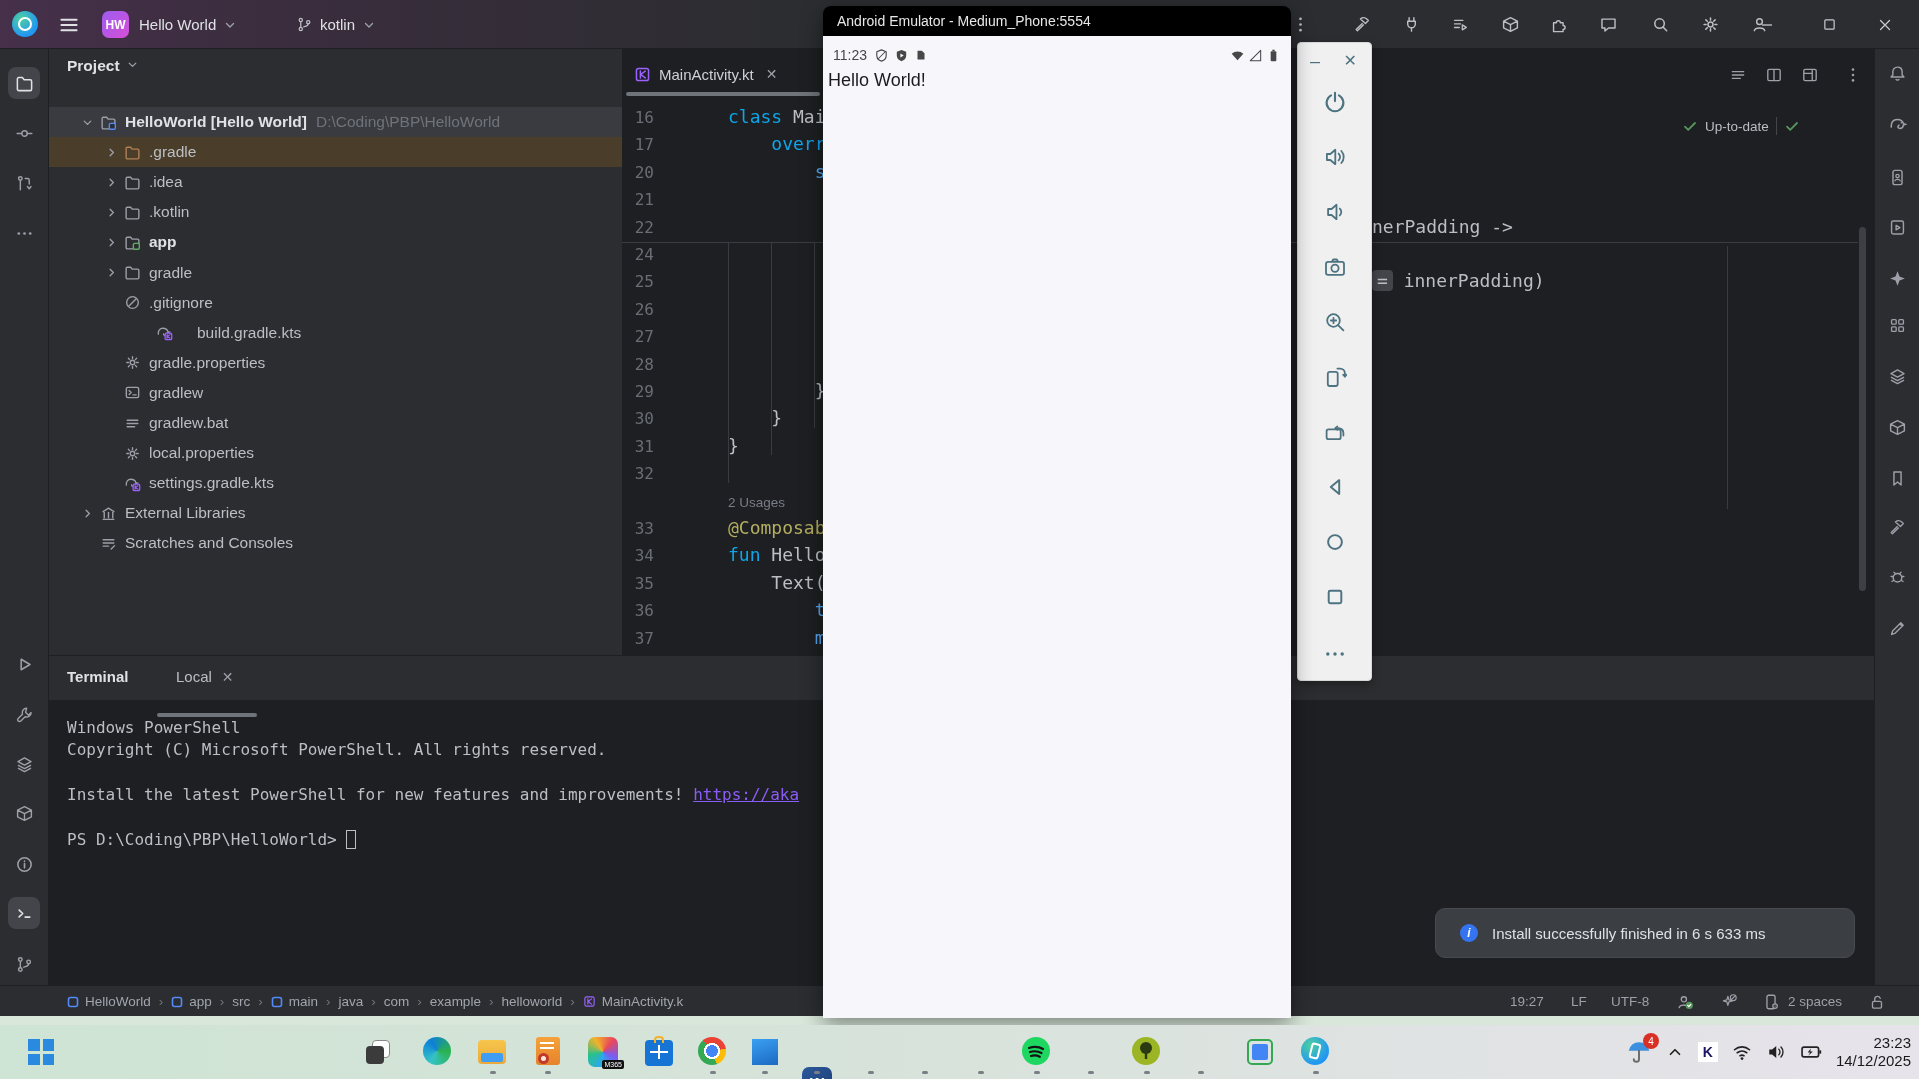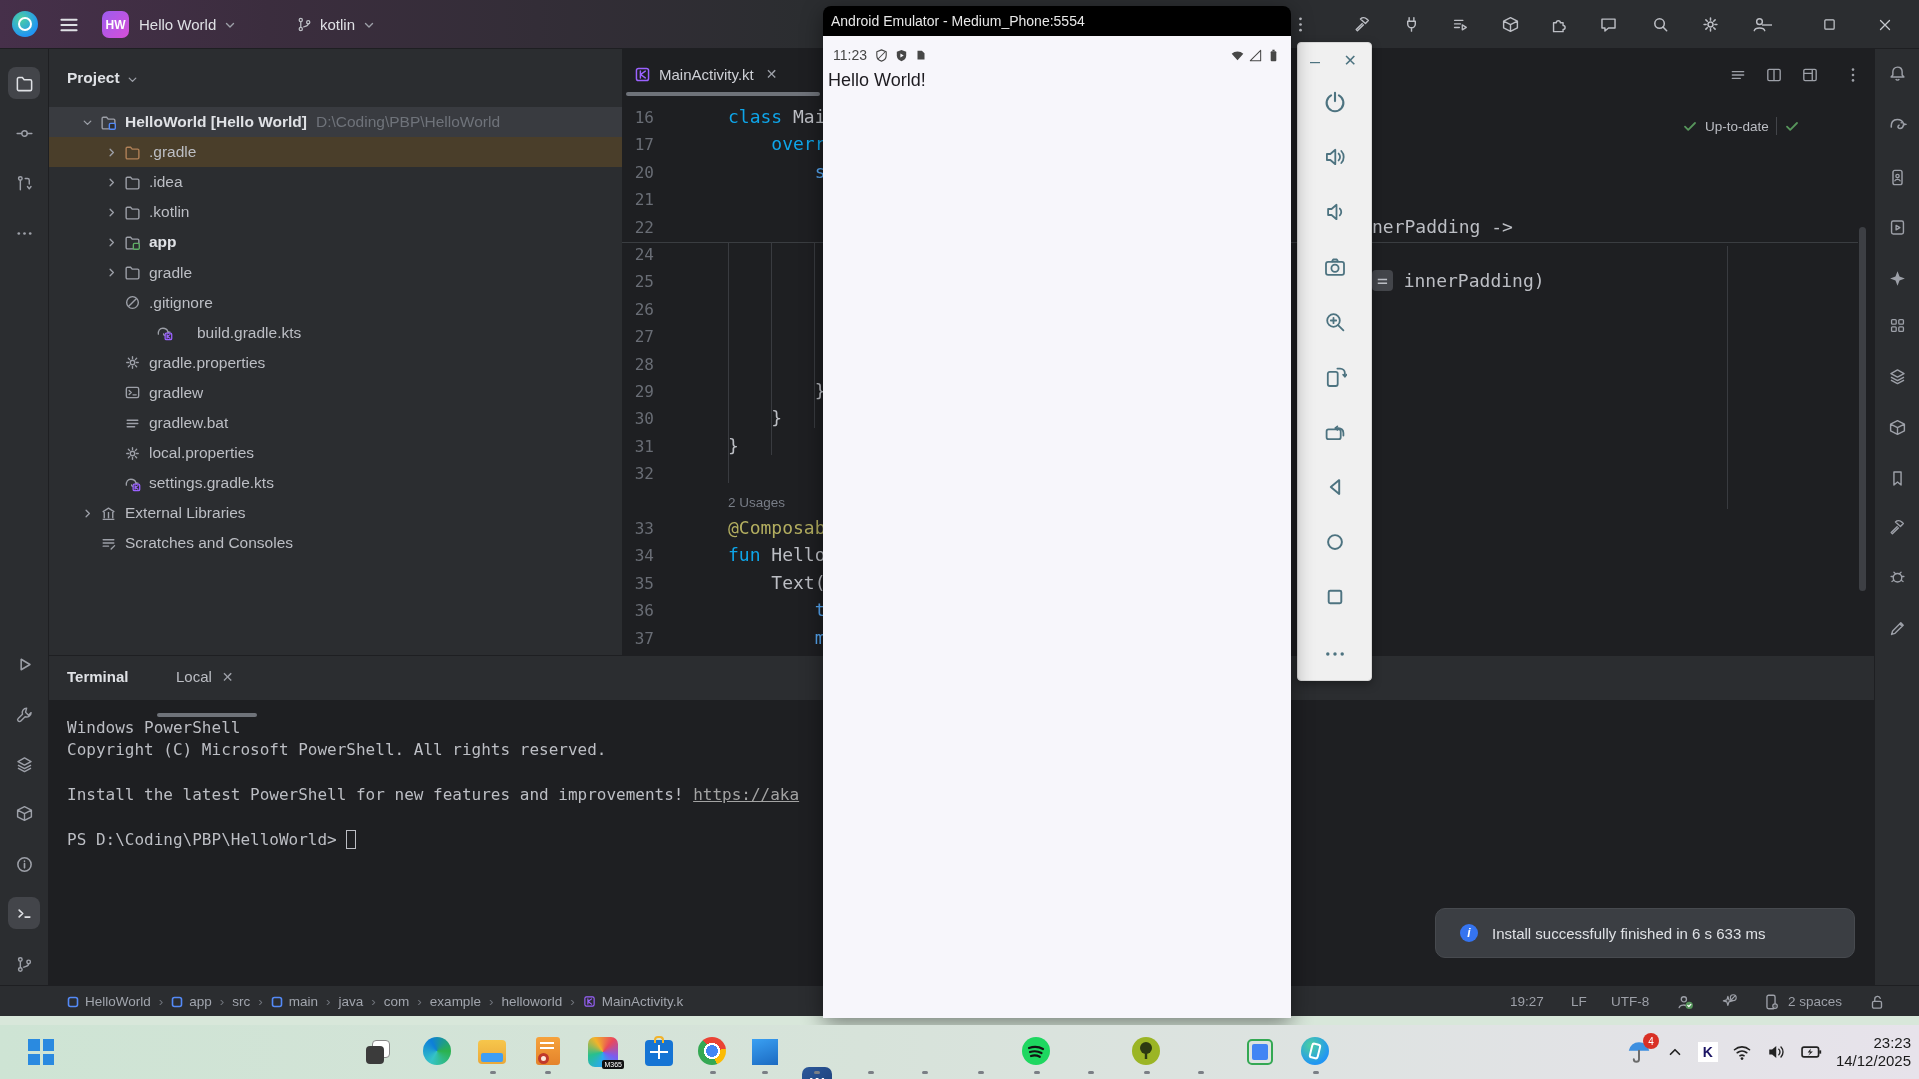--- a/index.html
+++ b/index.html
@@ -23,21 +23,21 @@
   .winbtn { position:absolute; top:0; width:46px; height:49px; display:flex; align-items:center; justify-content:center; color:#c6c9ce; }
 
   
   #left-strip { left:0; top:49px; width:49px; height:936px; background:#2b2d30; border-right:1px solid #1e1f22; z-index:4; }
   #right-strip { left:1874px; top:49px; width:45px; height:936px; background:#2b2d30; border-left:1px solid #1e1f22; z-index:4; }
   .strip-ic { position:absolute; width:32px; height:32px; border-radius:8px; display:flex; align-items:center; justify-content:center; color:#9da0a8; }
   .strip-ic.active { background:#43454a; color:#dfe1e5; }
 
   
   #project { left:49px; top:49px; width:573px; height:606px; background:#2b2d30; z-index:3; }
-  #proj-header { position:absolute; left:18px; top:8px; height:30px; display:flex; align-items:flex-end; gap:5px; color:#dfe1e5; font-size:15.5px; font-weight:bold; }
+  #proj-header { position:absolute; left:18px; top:8px; height:30px; display:flex; align-items:flex-start; gap:5px; color:#dfe1e5; font-size:15.5px; font-weight:bold; }
   .trow { position:absolute; left:0; width:573px; height:30px; display:flex; align-items:center; font-size:15.5px; color:#bcbec4; white-space:nowrap; }
   .trow .chev { width:22px; display:flex; justify-content:center; color:#9da0a8; flex:0 0 22px; }
   .trow .ticon { width:20px; margin-right:7px; display:flex; justify-content:center; color:#9da0a8; flex:0 0 20px; }
   .trow.sel-gray { background:#393b40; }
   .trow.sel-brown { background:#4a3e2a; }
   .tpath { color:#6f737a; margin-left:9px; }
 
   
   #editor { left:622px; top:49px; width:1252px; height:606px; background:#1e1f22; z-index:2; overflow:hidden; }
   #tab { position:absolute; left:12px; top:10px; height:30px; display:flex; align-items:center; gap:8px; color:#ced0d6; font-size:15px; }
@@ -55,37 +55,37 @@
   #ed-scroll { position:absolute; left:1237px; top:178px; width:7px; height:364px; border-radius:4px; background:#4a4d52; opacity:.7; }
 
   
   #terminal { left:49px; top:655px; width:1825px; height:330px; background:#1e1f22; border-top:1px solid #1e1f22; z-index:2; }
   #term-head { position:absolute; left:0; top:0; width:100%; height:44px; background:#2b2d30; }
   #term-title { position:absolute; left:18px; top:12px; font-size:15px; font-weight:bold; color:#dfe1e5; }
   #term-tab { position:absolute; left:127px; top:12px; font-size:15px; color:#bcbec4; display:flex; gap:10px; align-items:center; }
   #term-tab .x { color:#9da0a8; font-size:14px; }
   #term-underline { position:absolute; left:108px; top:57px; width:100px; height:4px; border-radius:2px; background:#6f737a; }
   .tline { position:absolute; left:18px; font-family:"DejaVu Sans Mono", monospace; font-size:16px; color:#bcbec4; white-space:pre; }
-  .tlink { color:#a3a3a3; text-decoration:underline; }
+  .tlink { color:#8b5cf6; text-decoration:underline; }
   .cursor { display:inline-block; width:10px; height:19px; border:1.4px solid #bcbec4; vertical-align:-4px; }
 
   
   #statusbar { left:0; top:985px; width:1919px; height:31px; background:#2b2d30; border-top:1px solid #1e1f22; z-index:6; }
   #crumbs { position:absolute; left:67px; top:0; height:31px; display:flex; align-items:center; gap:8px; font-size:13.5px; color:#a1a5ad; white-space:nowrap; }
   .crumb { display:flex; align-items:center; gap:6px; }
   .crumb-sep { color:#6f737a; }
   .sb-right { position:absolute; top:0; height:31px; display:flex; align-items:center; color:#9da0a8; font-size:13.5px; }
 
   #desktop-sliver { left:0; top:1016px; width:1919px; height:9px; background:#d8e7da; z-index:6; }
 
   
   #emu { left:823px; top:6px; width:468px; height:1012px; z-index:50;
     box-shadow:0 6px 22px rgba(0,0,0,.45); border-radius:8px 8px 0 0; }
   #emu-title { position:absolute; left:0; top:0; width:100%; height:30px; background:#000;
-    border-radius:8px 8px 0 0; color:#e8e8e8; font-size:14px; display:flex; align-items:center; padding-left:8px; }
+    border-radius:8px 8px 0 0; color:#e8e8e8; font-size:14px; display:flex; align-items:center; padding-left:14px; }
   #emu-screen { position:absolute; left:0; top:30px; width:100%; height:982px; background:#f7f6fb; }
   #emu-status { position:absolute; left:0; top:8px; width:100%; height:22px; display:flex; align-items:center; padding:0 10px; color:#474747; font-size:14px; }
   #emu-hello { position:absolute; left:5px; top:34px; font-size:18px; color:#1d1b20; }
 
   
   #emupanel { left:1297px; top:42px; width:75px; height:639px; background:#f0f0f0; border:1px solid #d7d7d7;
     border-radius:4px; z-index:49; box-shadow:0 3px 10px rgba(0,0,0,.35); }
   .emu-ic { position:absolute; left:50%; transform:translateX(-50%); width:30px; height:30px; color:#4d7380; display:flex; align-items:center; justify-content:center; }
   #emu-min { position:absolute; left:12px; top:8px; color:#4d7380; font-size:18px; }
   #emu-close { position:absolute; right:14px; top:8px; color:#4d7380; font-size:16px; }

